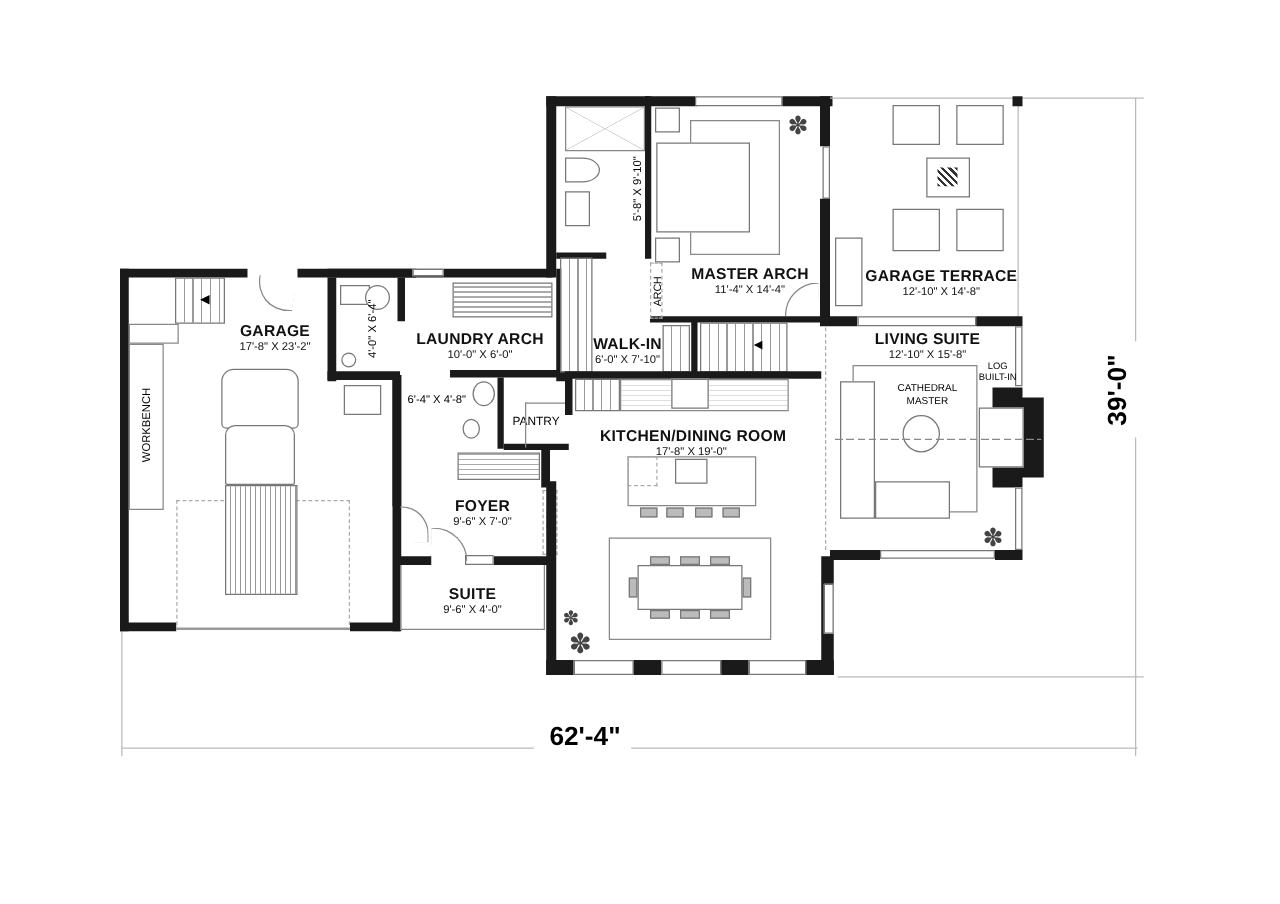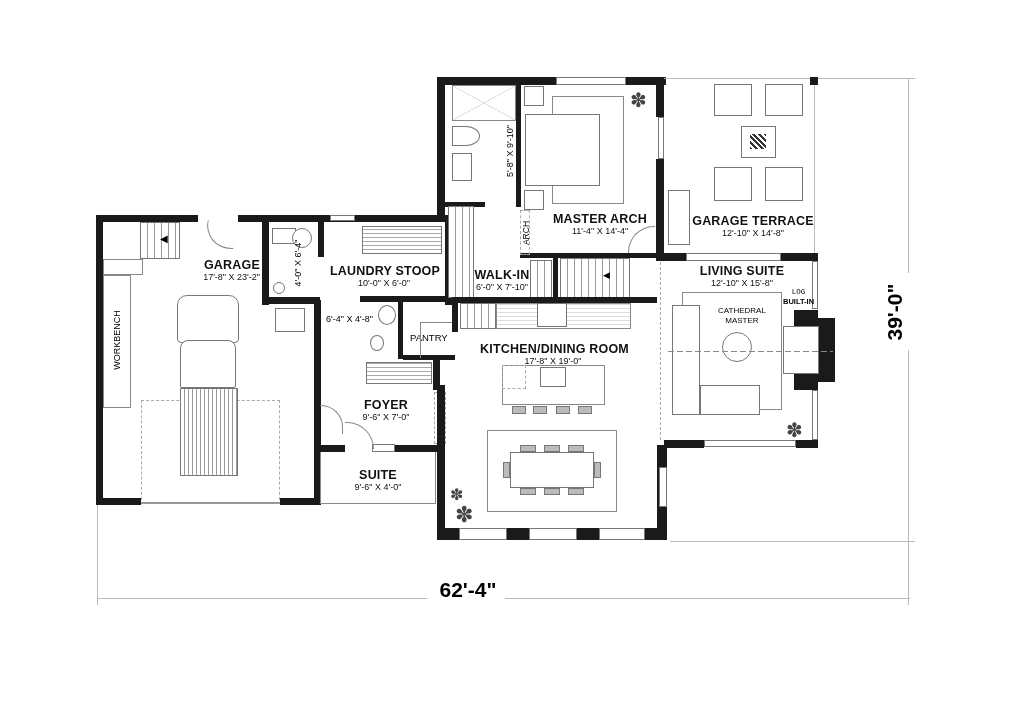--- a/index.html
+++ b/index.html
@@ -51,42 +51,42 @@
 
 <div class="line" style="left:103px;top:275px;width:28px;height:133px;"></div>
 <div class="abs vert small" style="left:81px;top:335px;width:72px;text-align:center;">WORKBENCH</div>
 
 <div class="fixture" style="left:275px;top:308px;width:30px;height:24px;"></div>
 
 <div class="fixture" style="left:177px;top:295px;width:62px;height:48px;border-radius:10px 10px 4px 4px;"></div>
 <div class="fixture" style="left:180px;top:340px;width:56px;height:48px;border-radius:8px 8px 2px 2px;"></div>
 <div class="fixture" style="left:180px;top:388px;width:58px;height:88px;background:repeating-linear-gradient(90deg,#fff 0,#fff 3px,#999 3px,#999 4px);"></div>
 
-<div class="room-label" style="left:180px;top:258px;width:80px;text-align:right;">
+<div class="room-label" style="left:180px;top:258px;width:80px;">
   <span class="room-name">GARAGE</span>
   <span class="room-dim">17'-8" X 23'-2"</span>
 </div>
 
 <div class="abs" style="left:205px;top:220px;width:30px;height:28px;border-left:1px solid #888;border-bottom:1px solid #888;border-radius:0 0 0 30px;transform:skewX(-10deg);"></div>
 
 <div class="wall" style="left:262px;top:222px;width:7px;height:83px;"></div>
 <div class="wall" style="left:262px;top:297px;width:58px;height:7px;"></div>
 <div class="wall" style="left:262px;top:215px;width:180px;height:7px;"></div>
 <div class="fixture" style="left:272px;top:228px;width:24px;height:16px;"></div>
 <div class="fixture" style="left:292px;top:228px;width:20px;height:20px;border-radius:50%;"></div>
 <div class="fixture" style="left:273px;top:282px;width:12px;height:12px;border-radius:50%;"></div>
 <div class="abs vert room-dim" style="left:268px;top:258px;width:60px;text-align:center;font-size:9px;">4'-0" X 6'-4"</div>
 
 <div class="wall" style="left:445px;top:215px;width:7px;height:90px;"></div>
 <div class="wall" style="left:360px;top:296px;width:92px;height:6px;"></div>
 <div class="wall" style="left:318px;top:222px;width:6px;height:35px;"></div>
 <div class="fixture stair-lines-h" style="left:362px;top:226px;width:80px;height:28px;"></div>
 <div class="window" style="left:330px;top:215px;width:25px;height:6px;"></div>
 <div class="room-label" style="left:330px;top:264px;width:108px;">
-  <span class="room-name">LAUNDRY STOOP</span>
+  <span class="room-name">LAUNDRY ARCH</span>
   <span class="room-dim">10'-0" X 6'-0"</span>
 </div>
 
 <div class="wall" style="left:398px;top:302px;width:5px;height:57px;"></div>
 <div class="fixture" style="left:378px;top:305px;width:18px;height:20px;border-radius:50%;"></div>
 <div class="fixture" style="left:370px;top:335px;width:14px;height:16px;border-radius:50%;"></div>
 <div class="abs room-dim" style="left:326px;top:314px;font-size:9px;">6'-4" X 4'-8"</div>
 
 <div class="wall" style="left:452px;top:302px;width:6px;height:30px;"></div>
 <div class="wall" style="left:403px;top:355px;width:52px;height:5px;"></div>
@@ -188,22 +188,22 @@
 <div class="dimline" style="left:668px;top:351px;width:165px;height:1px;background:repeating-linear-gradient(90deg,#888 0,#888 6px,transparent 6px,transparent 9px);"></div>
 <div class="room-label" style="left:692px;top:264px;width:100px;">
   <span class="room-name">LIVING SUITE</span>
   <span class="room-dim">12'-10" X 15'-8"</span>
 </div>
 <div class="abs small" style="left:718px;top:306px;text-align:center;font-size:8px;line-height:1.2;">
   <span style="display:block;">CATHEDRAL</span>
   <span style="display:block;">MASTER</span>
 </div>
 <div class="abs small" style="left:783px;top:288px;text-align:center;font-size:7.5px;line-height:1.2;">
-  <span style="display:block;font-family:Liberation Mono, monospace;">LOG</span>
-  <span style="display:block;font-weight:bold;">BUILT-IN</span>
+  <span style="display:block;">LOG</span>
+  <span style="display:block;">BUILT-IN</span>
 </div>
 <div class="dash" style="left:660px;top:262px;width:1px;height:178px;border-width:0 0 0 1px;"></div>
 
 <div class="wall" style="left:452px;top:297px;width:205px;height:6px;"></div>
 <div class="fixture stair-lines" style="left:460px;top:303px;width:36px;height:26px;"></div>
 <div class="line" style="left:496px;top:303px;width:135px;height:26px;background:repeating-linear-gradient(0deg,#fff 0,#fff 3px,#ddd 3px,#ddd 4px);"></div>
 <div class="fixture" style="left:537px;top:303px;width:30px;height:24px;"></div>
 <div class="wall" style="left:437px;top:385px;width:8px;height:155px;"></div>
 <div class="wall" style="left:437px;top:528px;width:22px;height:12px;"></div>
 <div class="window" style="left:459px;top:528px;width:48px;height:12px;"></div>

